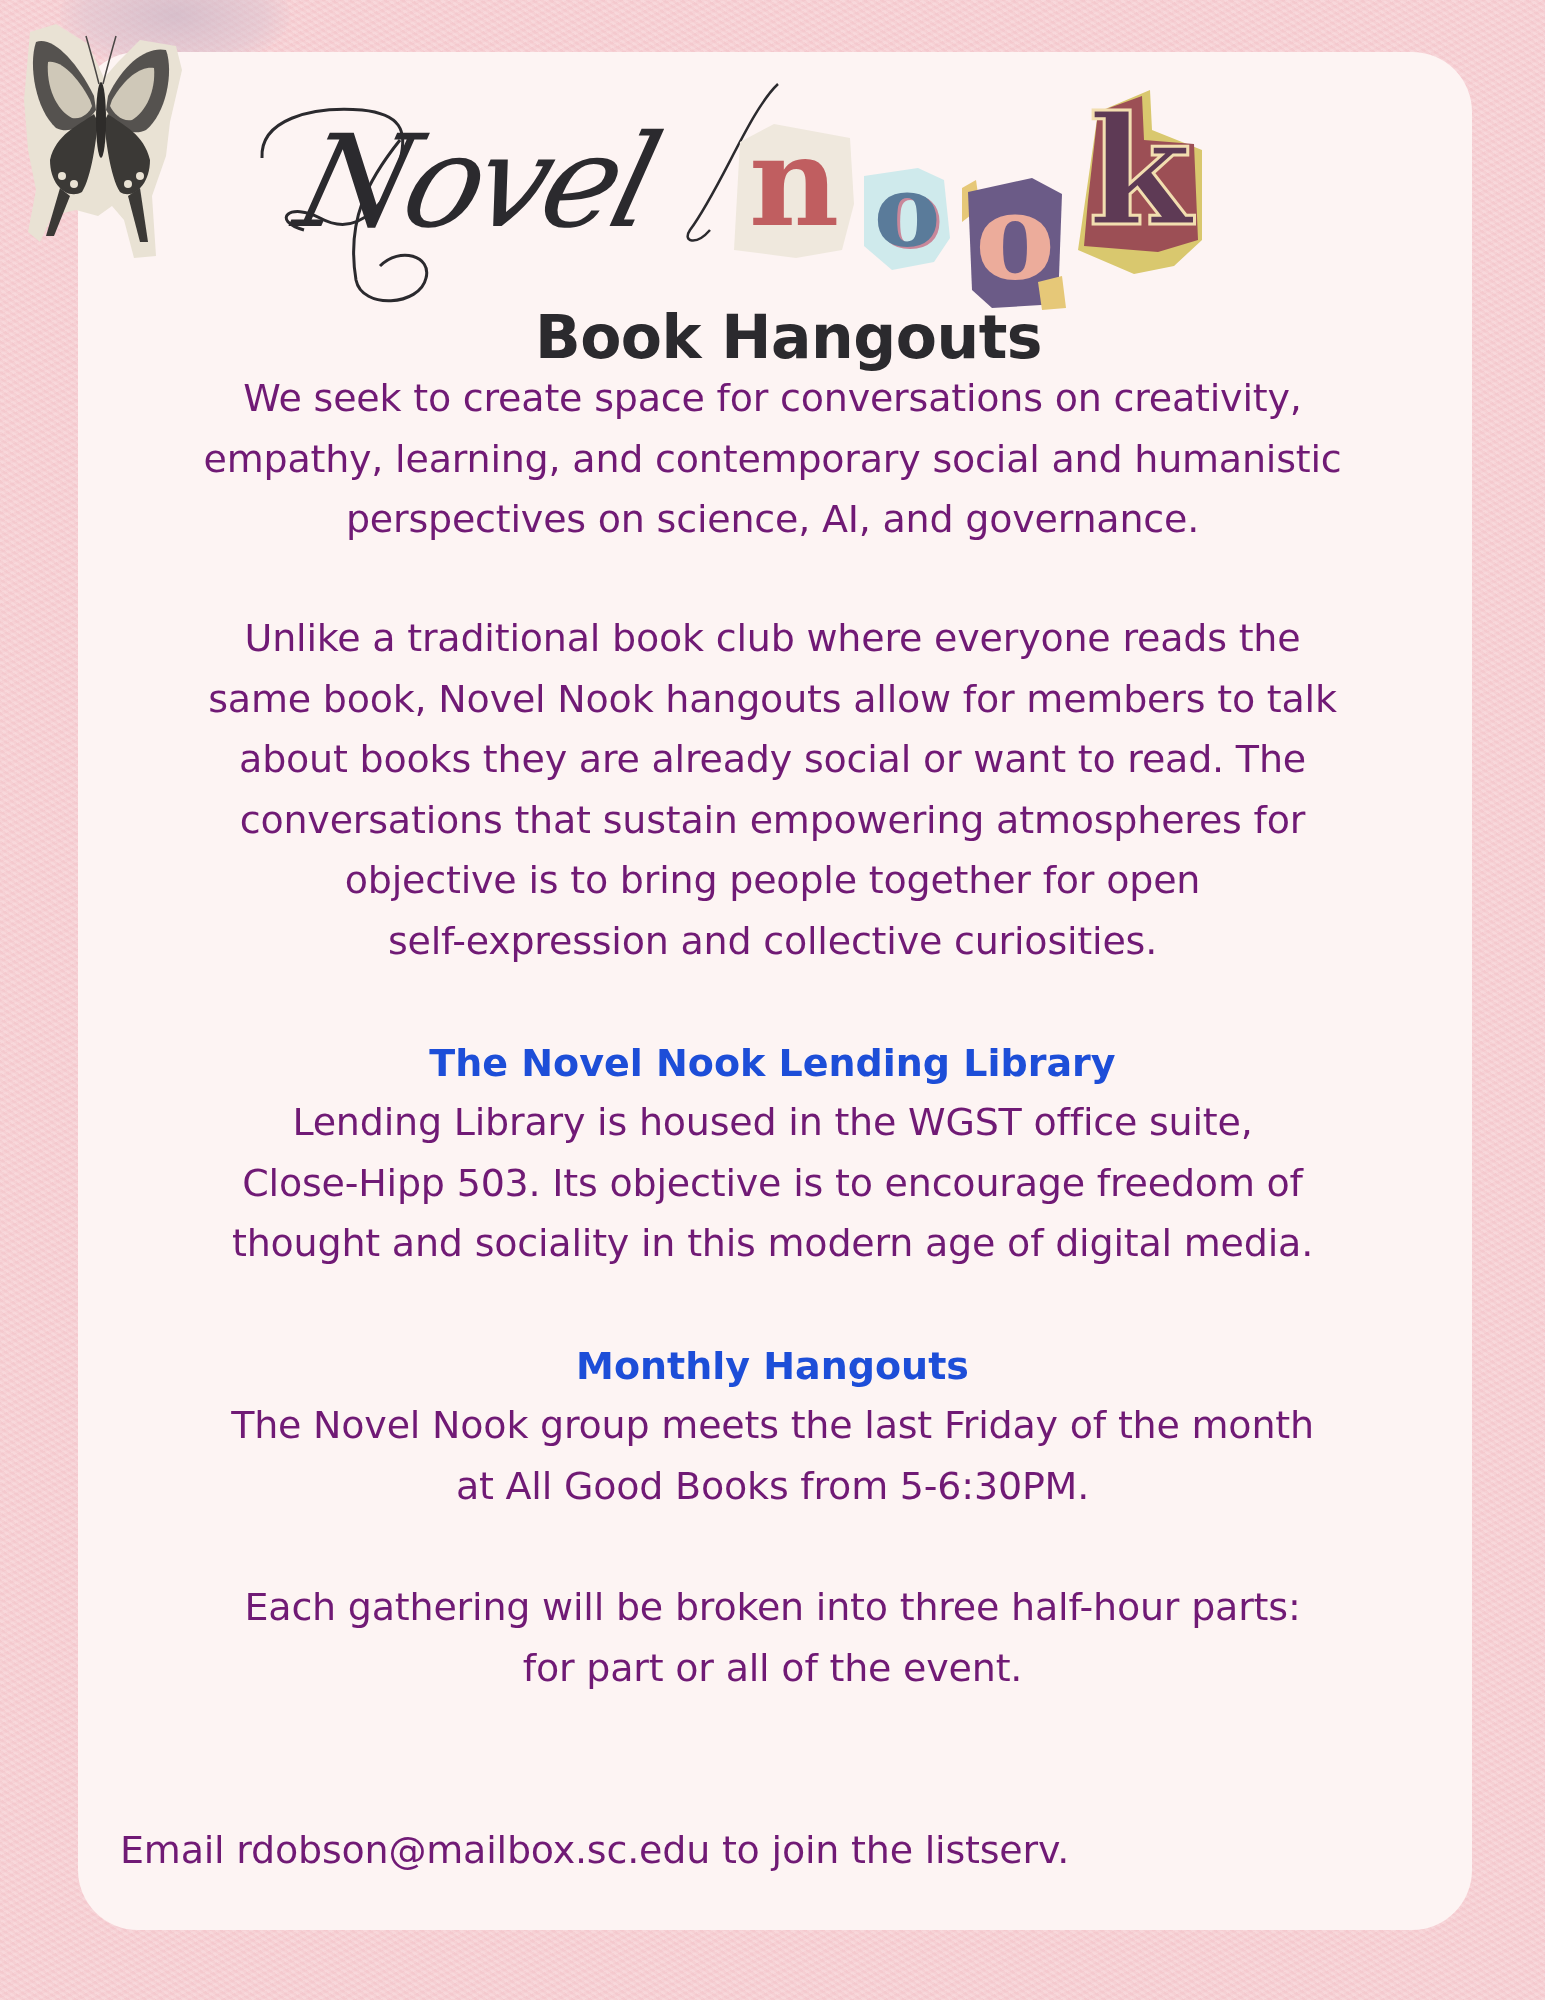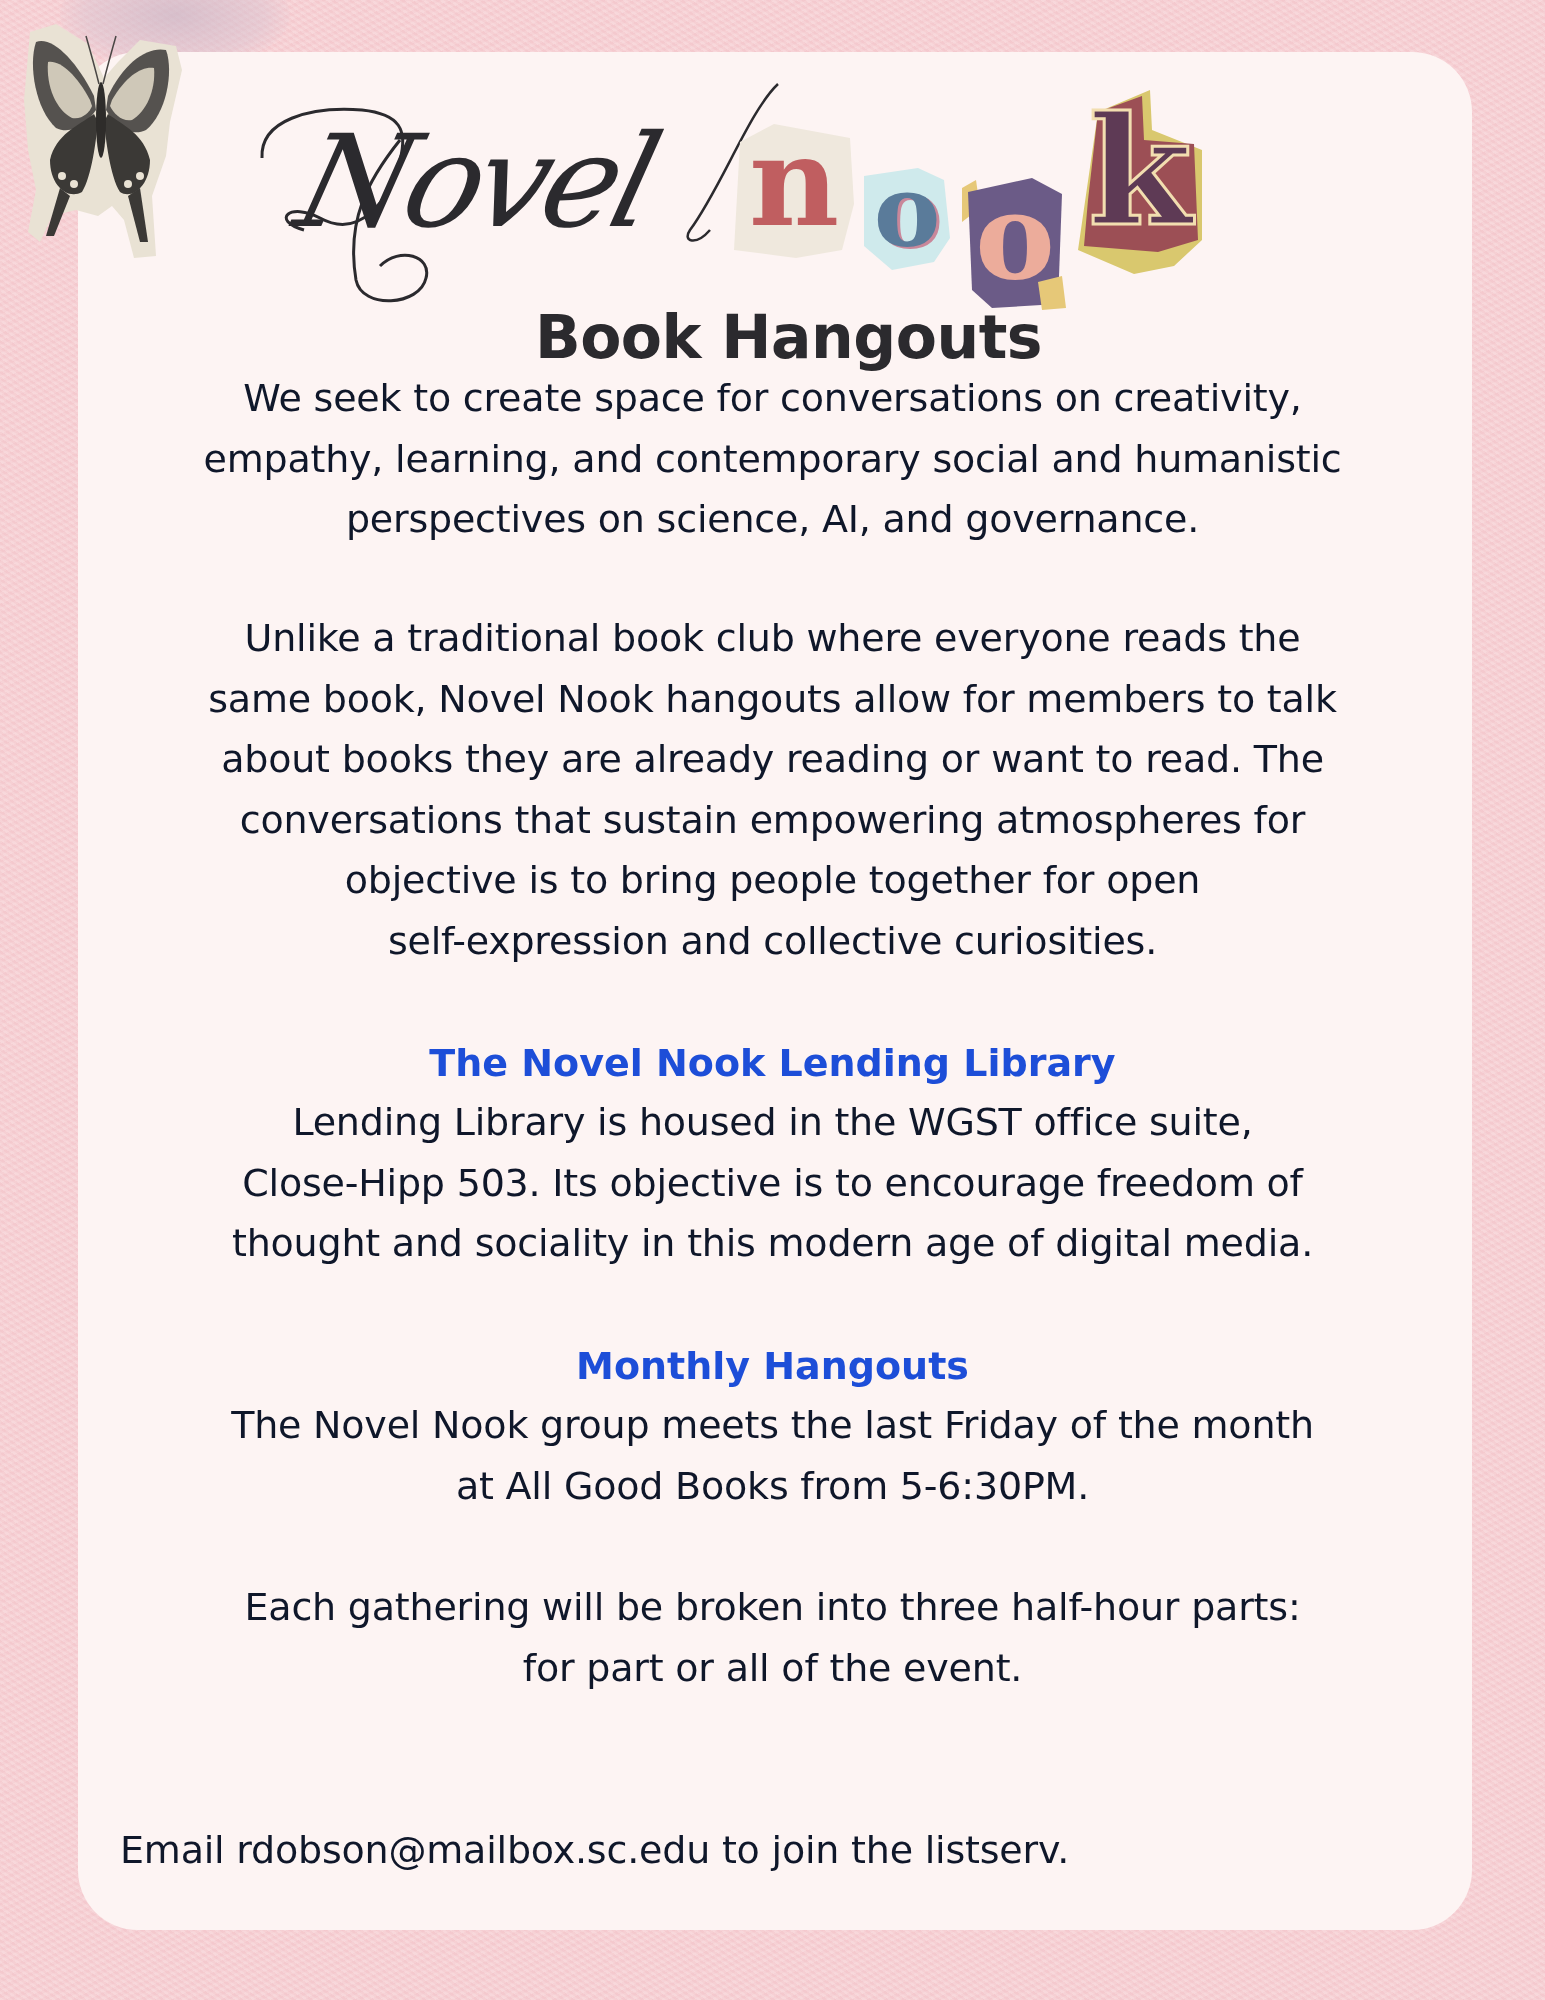--- a/index.html
+++ b/index.html
@@ -84,21 +84,21 @@
       margin: 16px;
       line-height: 66px;
     }
     .para {
       position: absolute;
       left: 120px;
       width: 1305px;
       margin: 0;
       font-size: 38px;
       line-height: 60.5px;
-      color: #0f172a;
+      color: #701a75;
       letter-spacing: -0.2px;
     }
     .heading {
       position: absolute;
       left: 120px;
       width: 1305px;
       margin: 0;
       font-size: 38px;
       font-weight: bold;
       line-height: 60px;
@@ -186,21 +186,21 @@
 
 <p class="para" style="top:368px;text-align:center;">
   <span class="line">We seek to create space for conversations on creativity,</span>
   <span class="line">empathy, learning, and contemporary social and humanistic</span>
   <span class="line">perspectives on science, AI, and governance.</span>
 </p>
 
 <p class="para" style="top:608px;text-align:center;">
   <span class="line">Unlike a traditional book club where everyone reads the</span>
   <span class="line">same book, Novel Nook hangouts allow for members to talk</span>
-  <span class="line">about books they are already reading or want to read. The</span>
+  <span class="line">about books they are already social or want to read. The</span>
   <span class="line">conversations that sustain empowering atmospheres for</span>
   <span class="line">objective is to bring people together for open</span>
   <span class="line">self-expression and collective curiosities.</span>
 </p>
 
 <h2 class="heading" style="top:1033px;text-align:center;">The Novel Nook Lending Library</h2>
 <p class="para" style="top:1092px;text-align:center;">
   <span class="line">Lending Library is housed in the WGST office suite,</span>
   <span class="line">Close-Hipp 503. Its objective is to encourage freedom of</span>
   <span class="line">thought and sociality in this modern age of digital media.</span>

